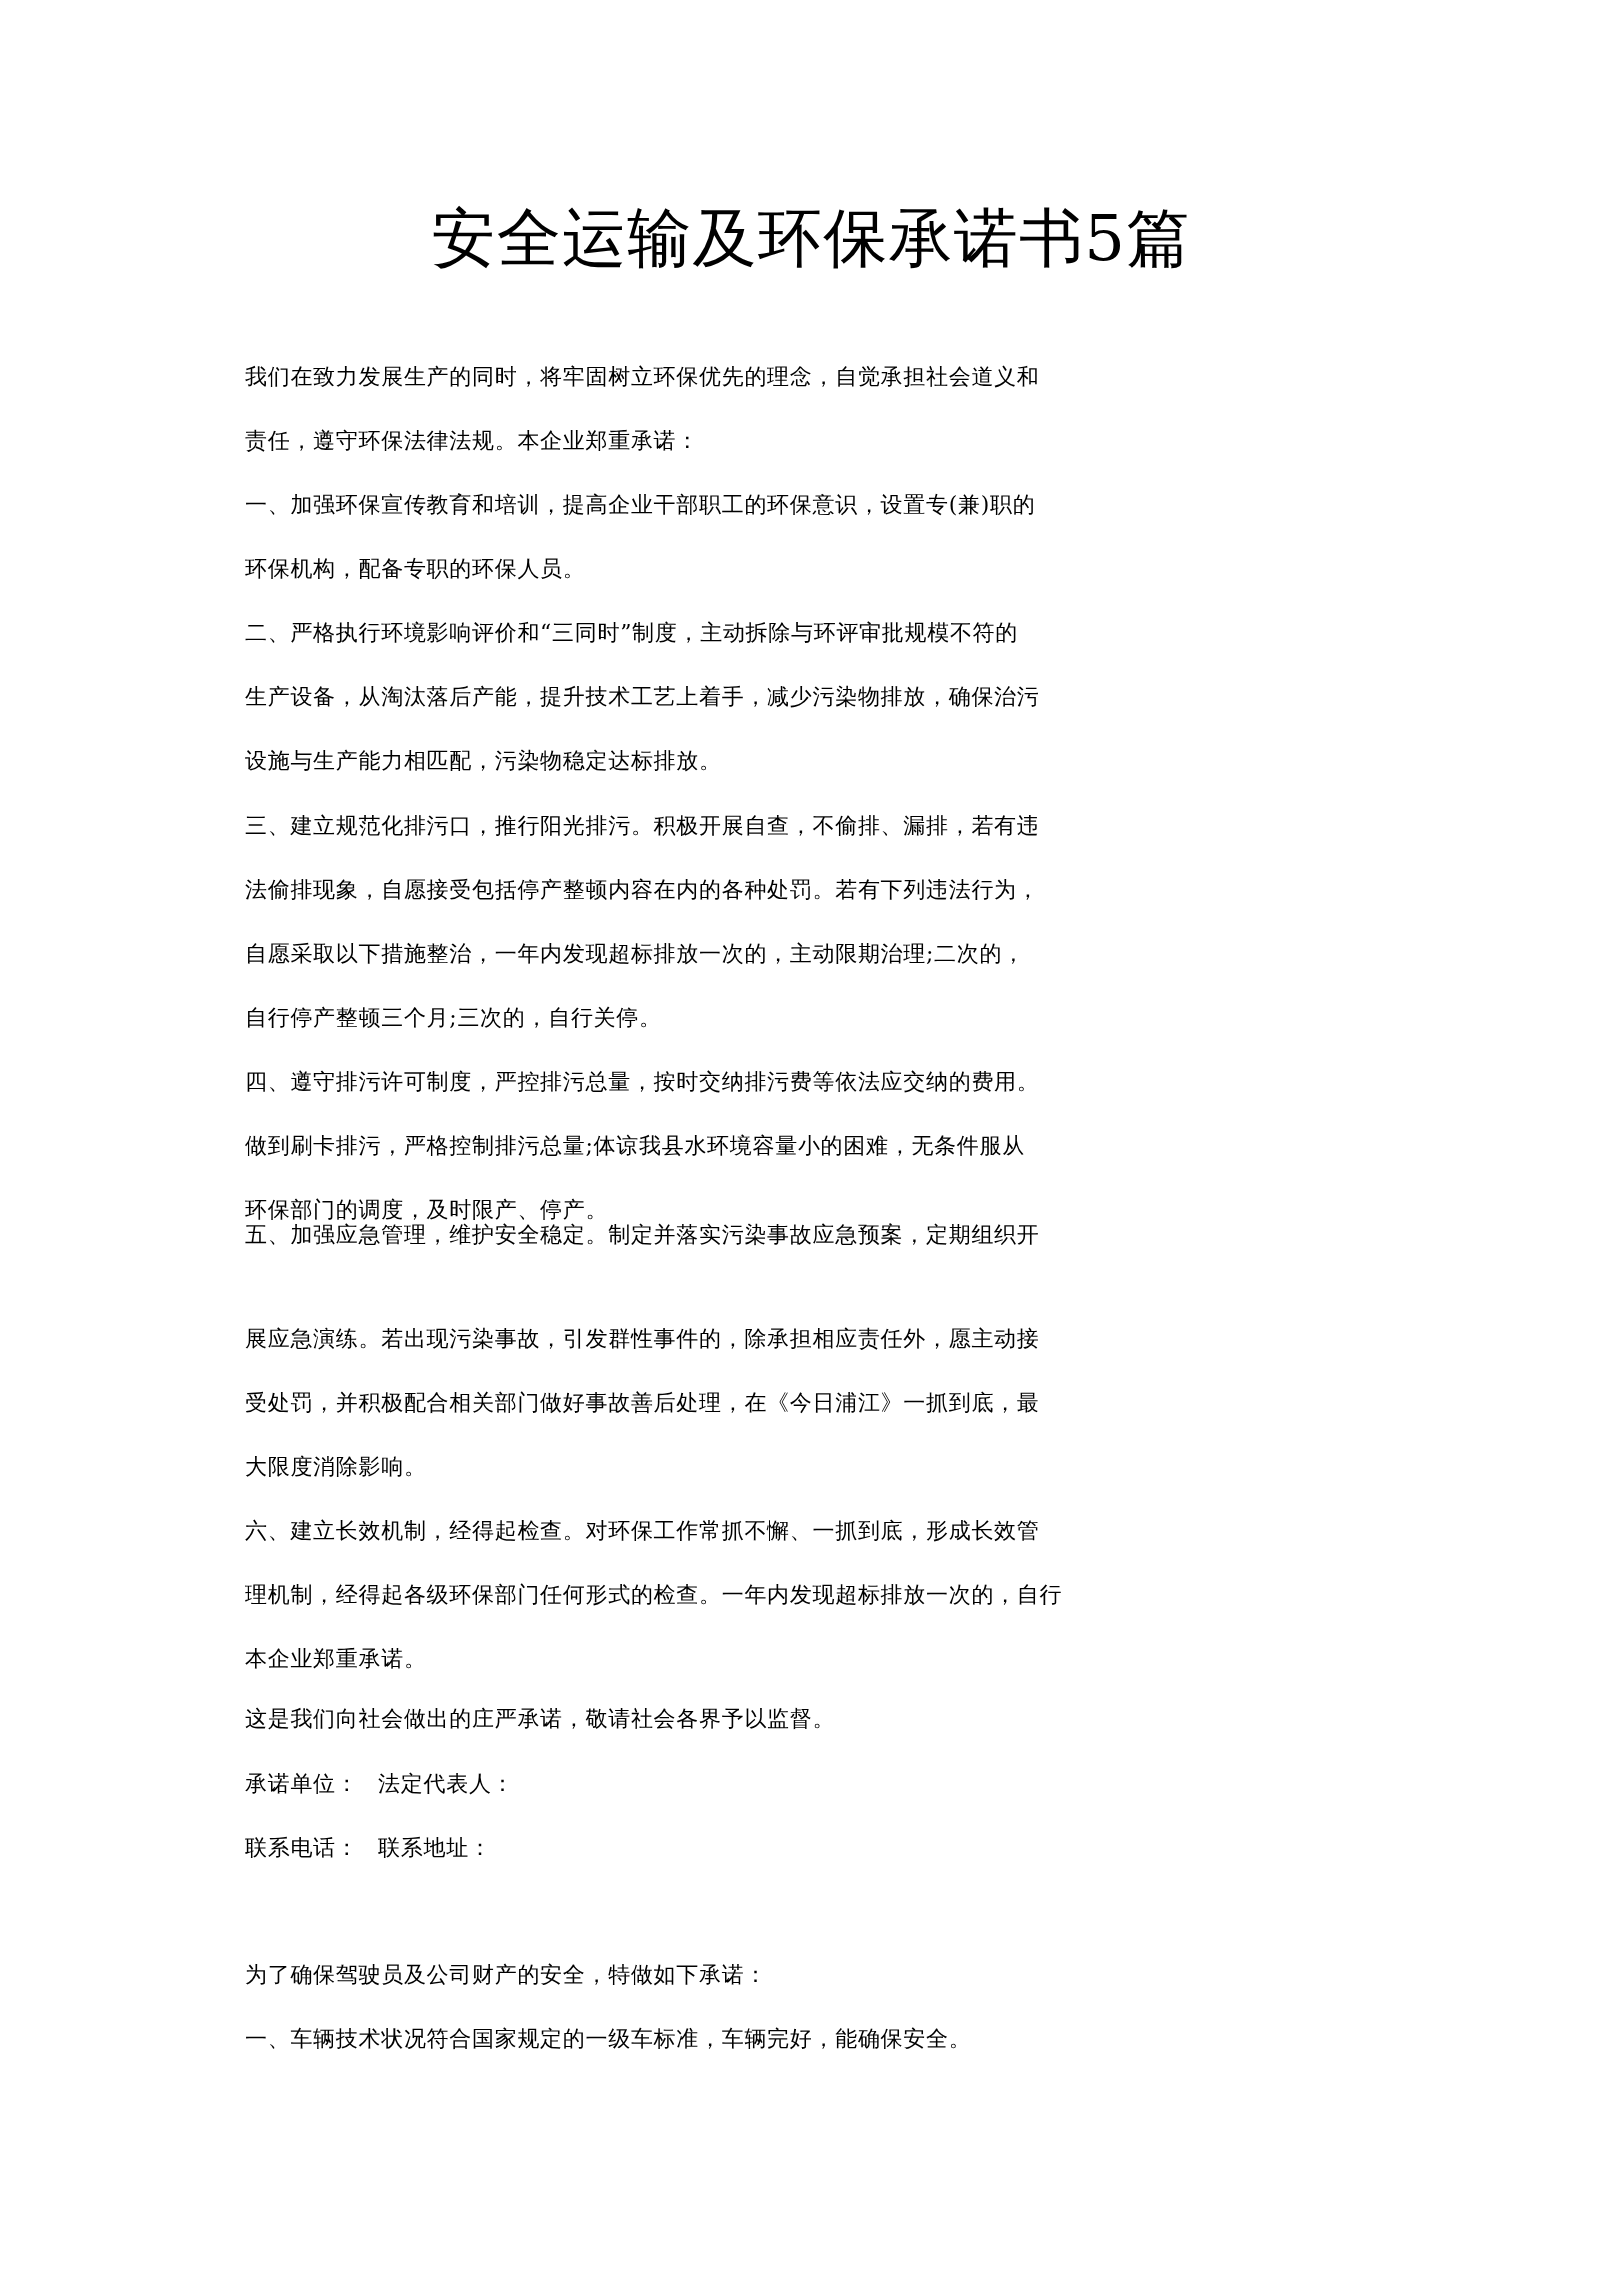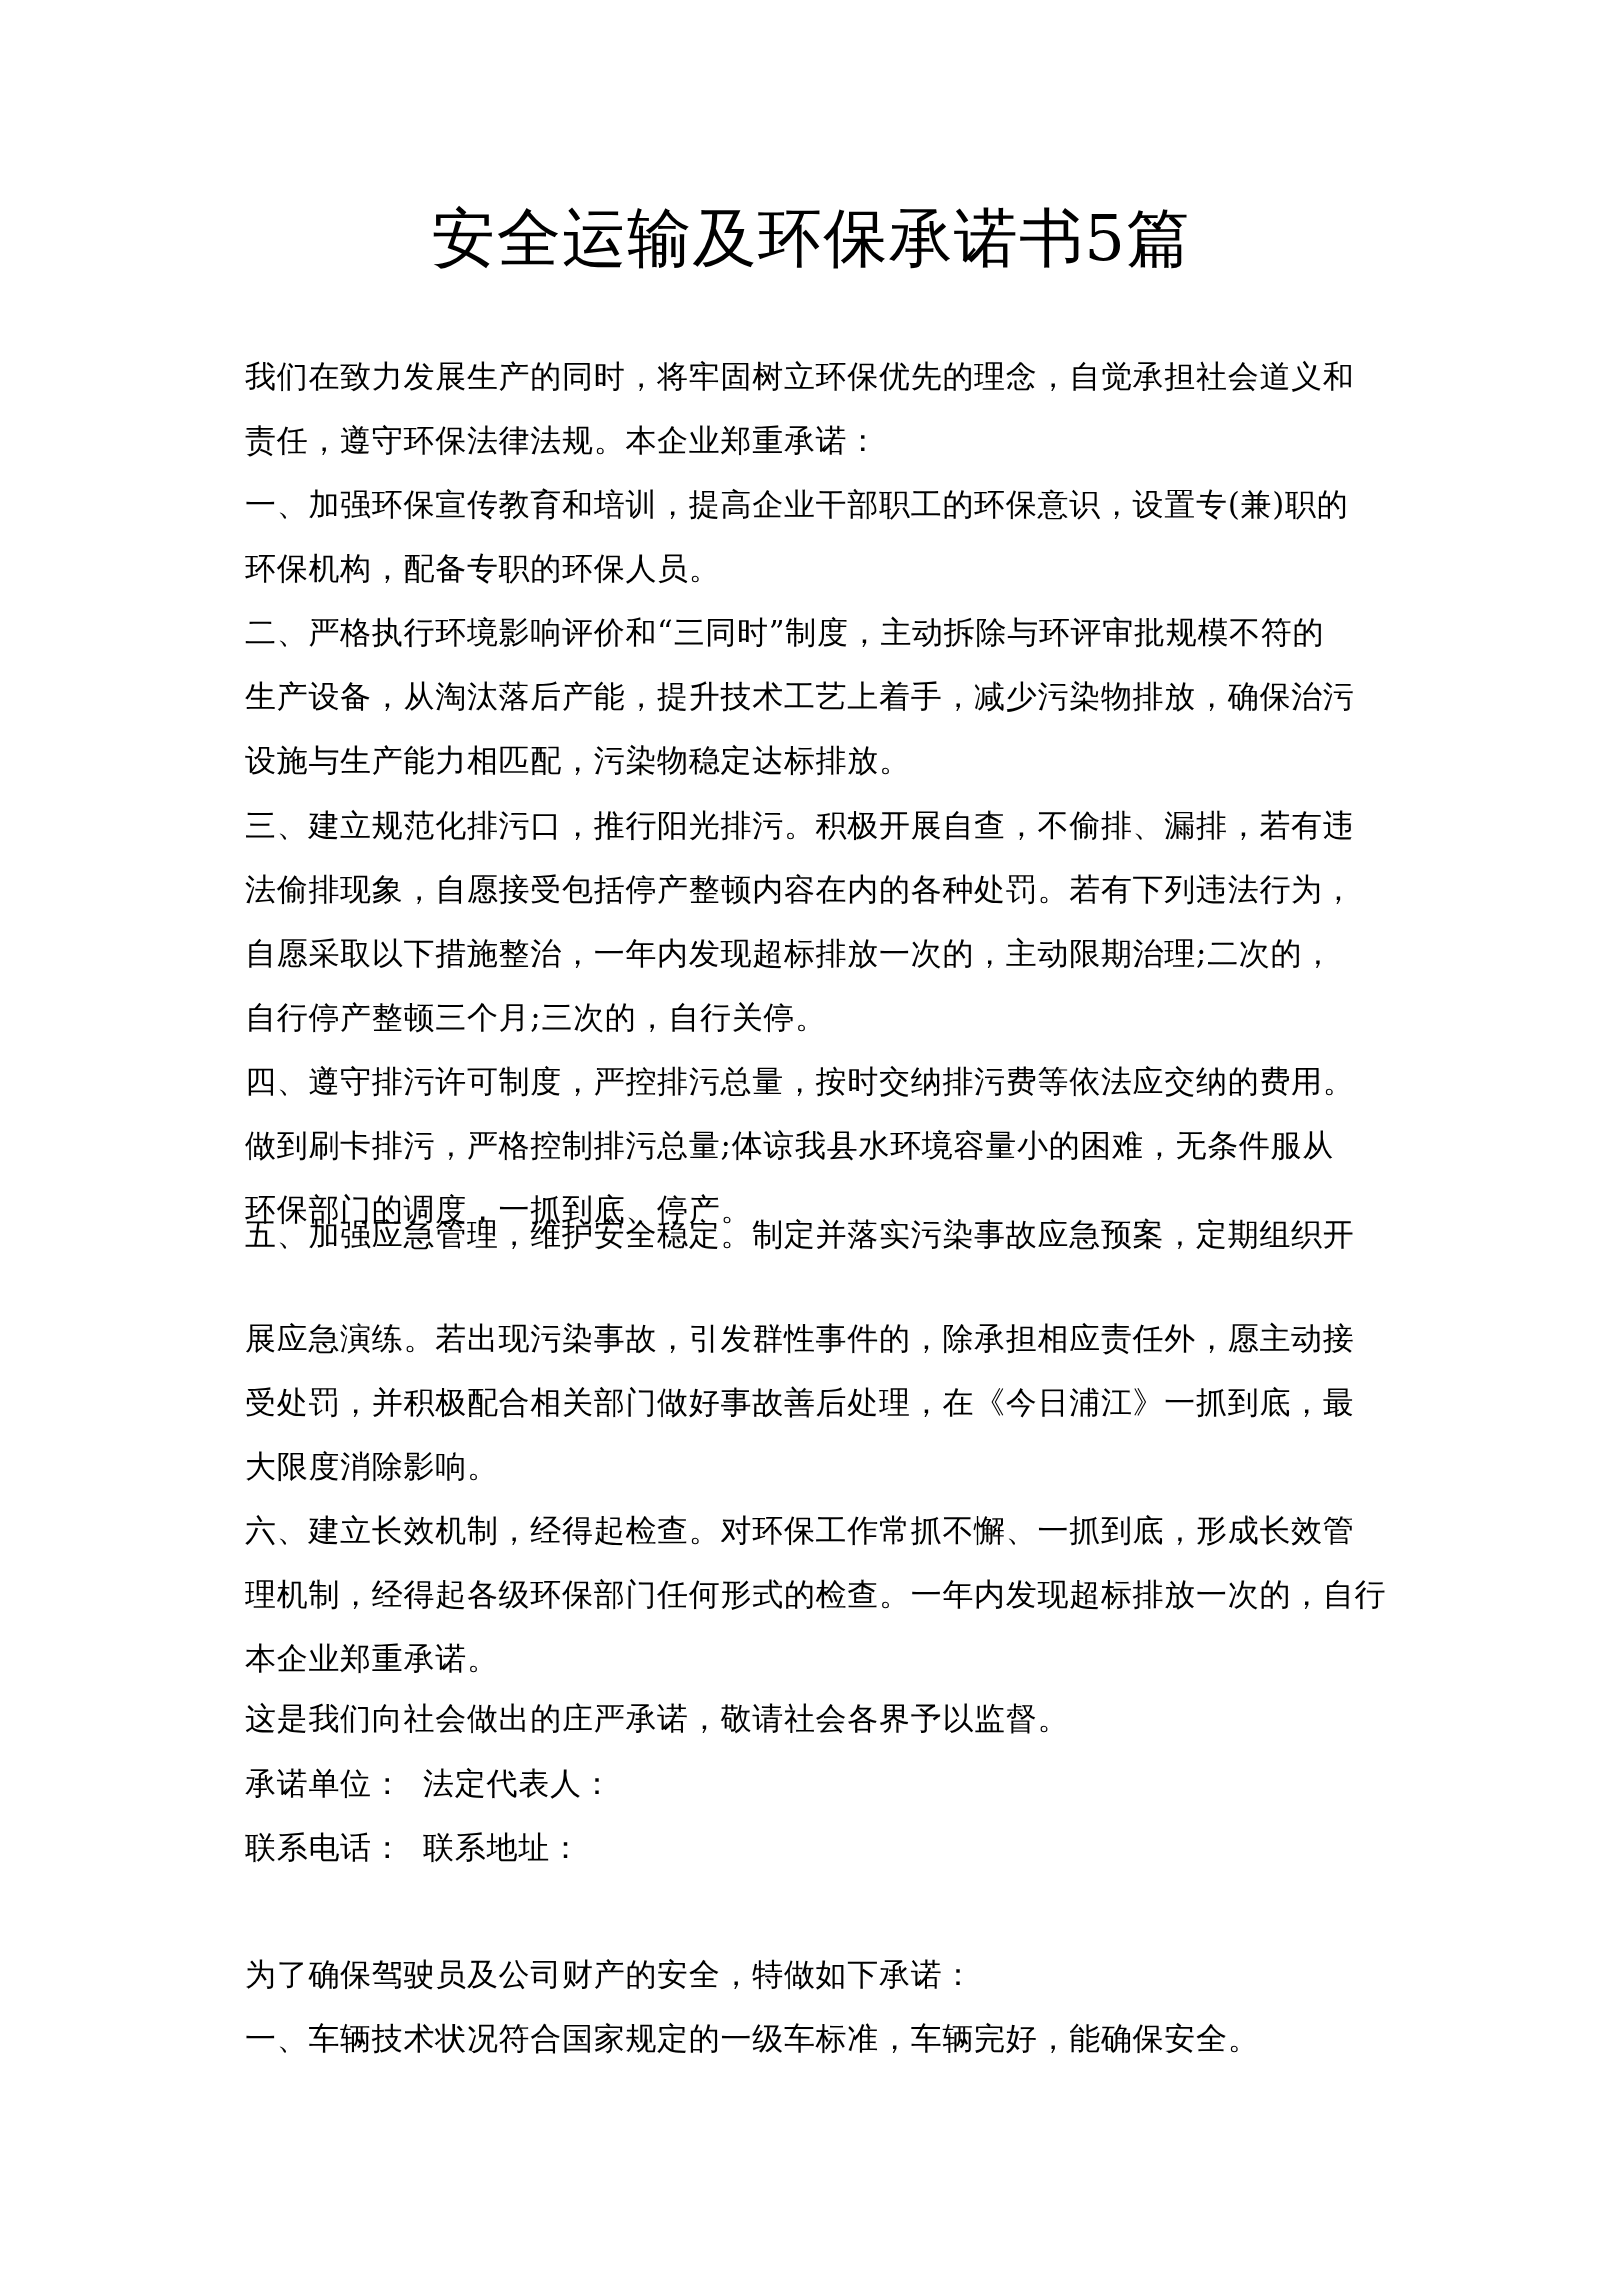--- a/index.html
+++ b/index.html
@@ -38,21 +38,21 @@
     }
     .body-text {
       position: absolute;
       left: 245px;
       width: 1139px;
     }
     .line {
       position: absolute;
       left: 0;
       white-space: nowrap;
-      font-size: 31px;
+      font-size: 22px;
       height: 39px;
       line-height: 39px;
       letter-spacing: 0.7px;
     }
   </style>
 </head>
 <body>
 
 <div class="page">
 
@@ -65,21 +65,21 @@
     <div class="line" style="top:549px">环保机构，配备专职的环保人员。</div>
     <div class="line" style="top:613px">二、严格执行环境影响评价和“三同时”制度，主动拆除与环评审批规模不符的</div>
     <div class="line" style="top:677px">生产设备，从淘汰落后产能，提升技术工艺上着手，减少污染物排放，确保治污</div>
     <div class="line" style="top:741px">设施与生产能力相匹配，污染物稳定达标排放。</div>
     <div class="line" style="top:806px">三、建立规范化排污口，推行阳光排污。积极开展自查，不偷排、漏排，若有违</div>
     <div class="line" style="top:870px">法偷排现象，自愿接受包括停产整顿内容在内的各种处罚。若有下列违法行为，</div>
     <div class="line" style="top:934px">自愿采取以下措施整治，一年内发现超标排放一次的，主动限期治理;二次的，</div>
     <div class="line" style="top:998px">自行停产整顿三个月;三次的，自行关停。</div>
     <div class="line" style="top:1062px">四、遵守排污许可制度，严控排污总量，按时交纳排污费等依法应交纳的费用。</div>
     <div class="line" style="top:1126px">做到刷卡排污，严格控制排污总量;体谅我县水环境容量小的困难，无条件服从</div>
-    <div class="line" style="top:1190px">环保部门的调度，一抓到底、停产。</div>
+    <div class="line" style="top:1190px">环保部门的调度，及时限产、停产。</div>
     <div class="line" style="top:1215px">五、加强应急管理，维护安全稳定。制定并落实污染事故应急预案，定期组织开</div>
     <div class="line" style="top:1319px">展应急演练。若出现污染事故，引发群性事件的，除承担相应责任外，愿主动接</div>
     <div class="line" style="top:1383px">受处罚，并积极配合相关部门做好事故善后处理，在《今日浦江》一抓到底，最</div>
     <div class="line" style="top:1447px">大限度消除影响。</div>
     <div class="line" style="top:1511px">六、建立长效机制，经得起检查。对环保工作常抓不懈、一抓到底，形成长效管</div>
     <div class="line" style="top:1575px">理机制，经得起各级环保部门任何形式的检查。一年内发现超标排放一次的，自行</div>
     <div class="line" style="top:1639px">本企业郑重承诺。</div>
     <div class="line" style="top:1699px">这是我们向社会做出的庄严承诺，敬请社会各界予以监督。</div>
 
     <div class="line" style="top:1764px">

